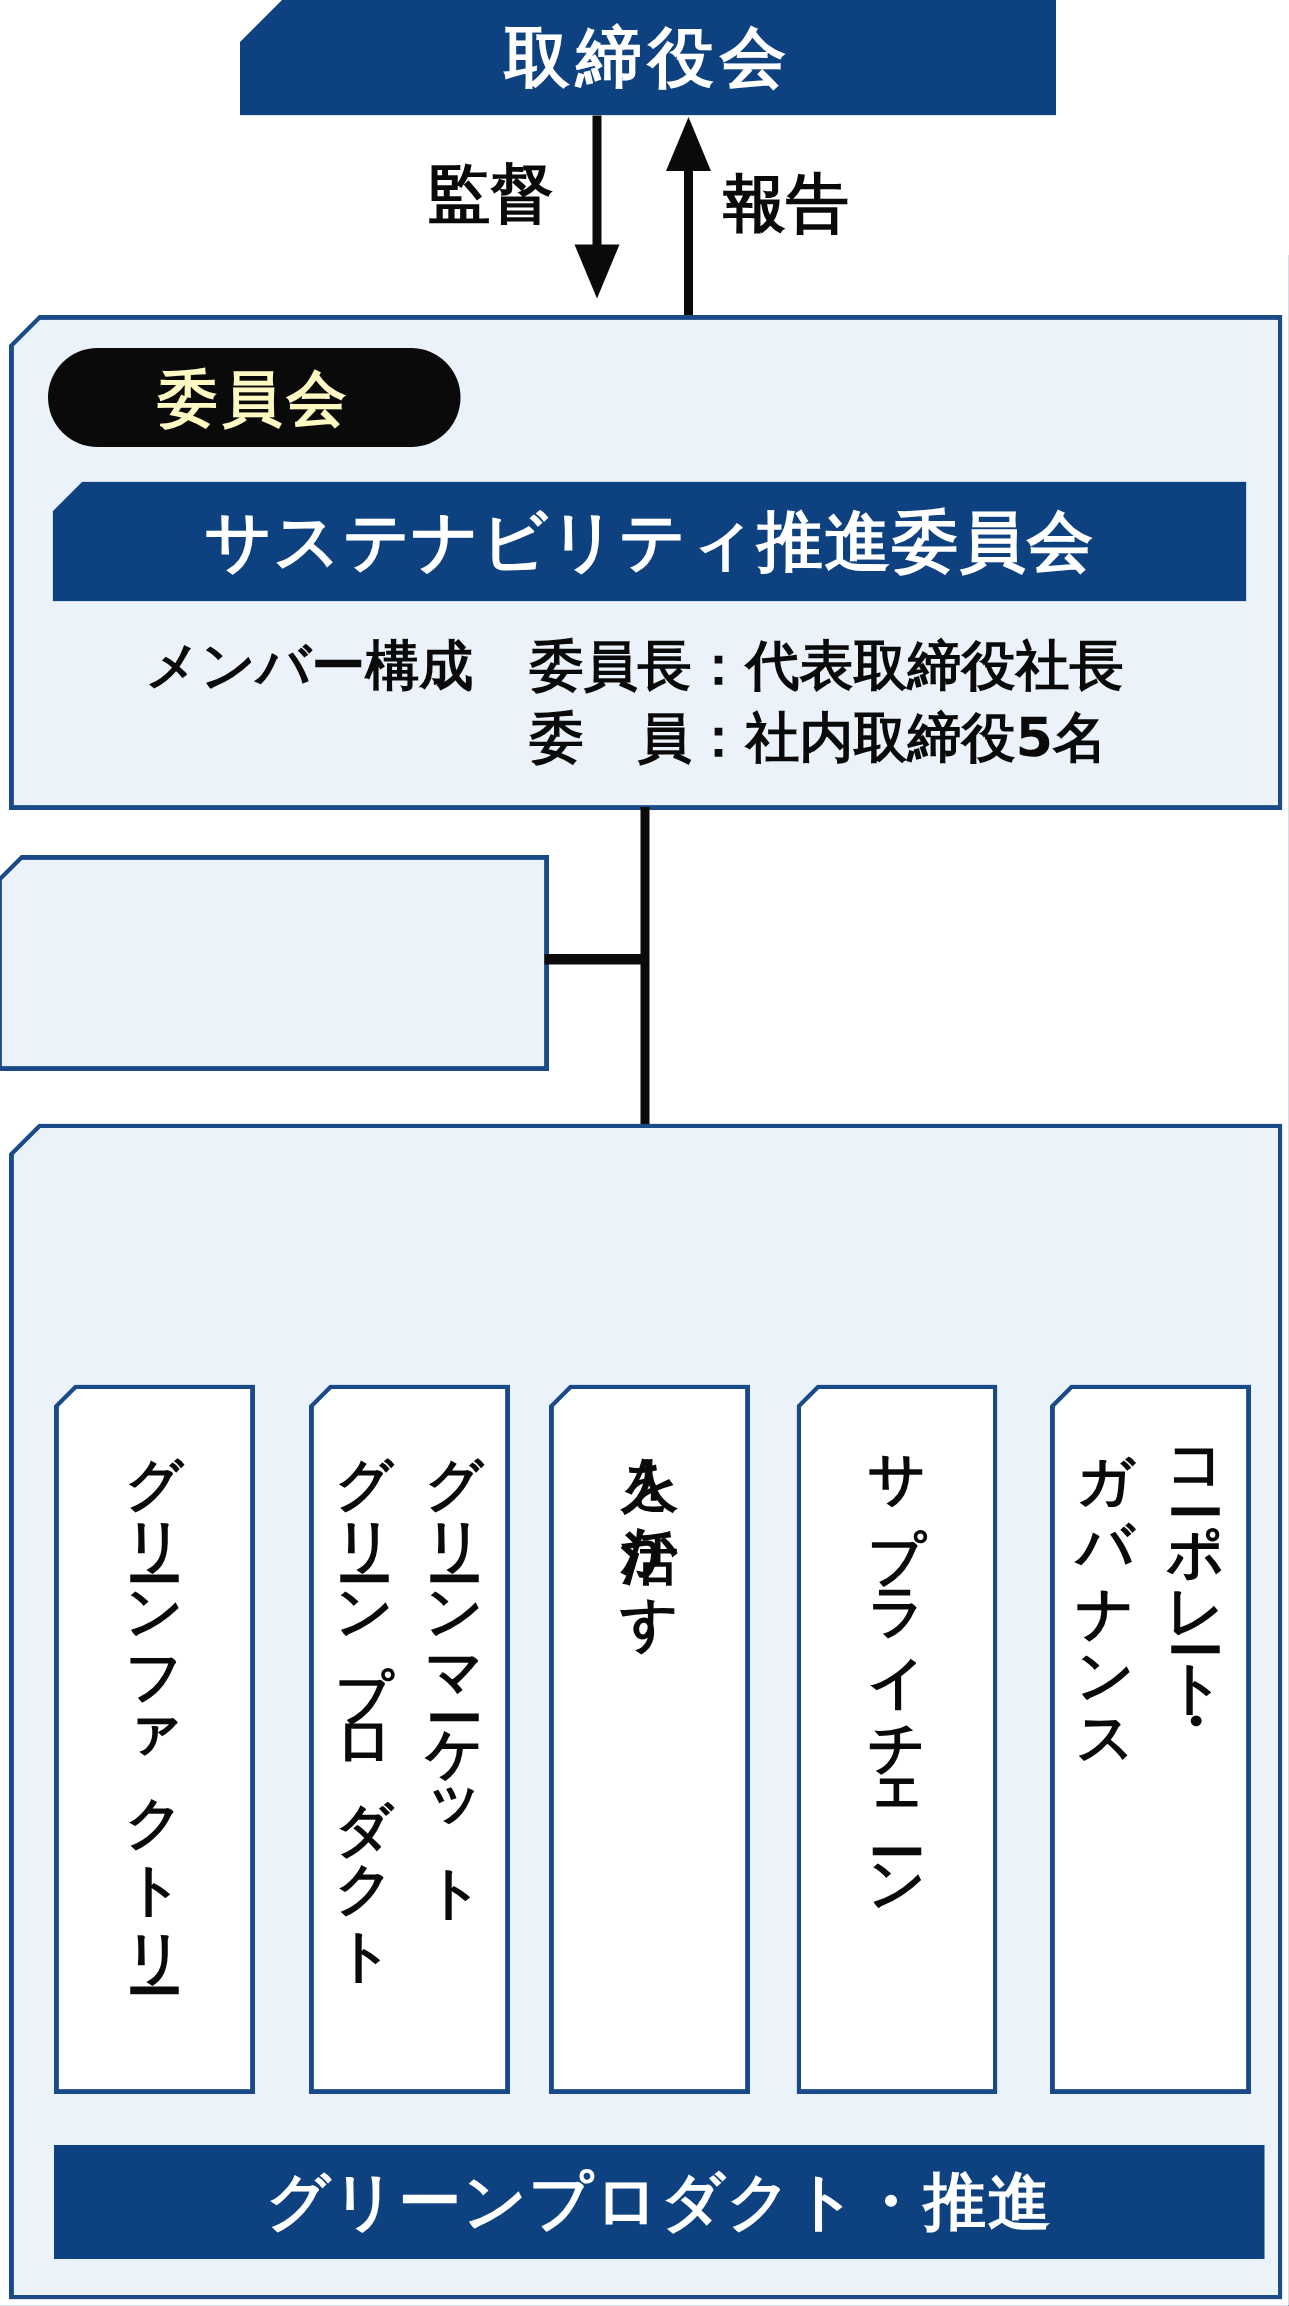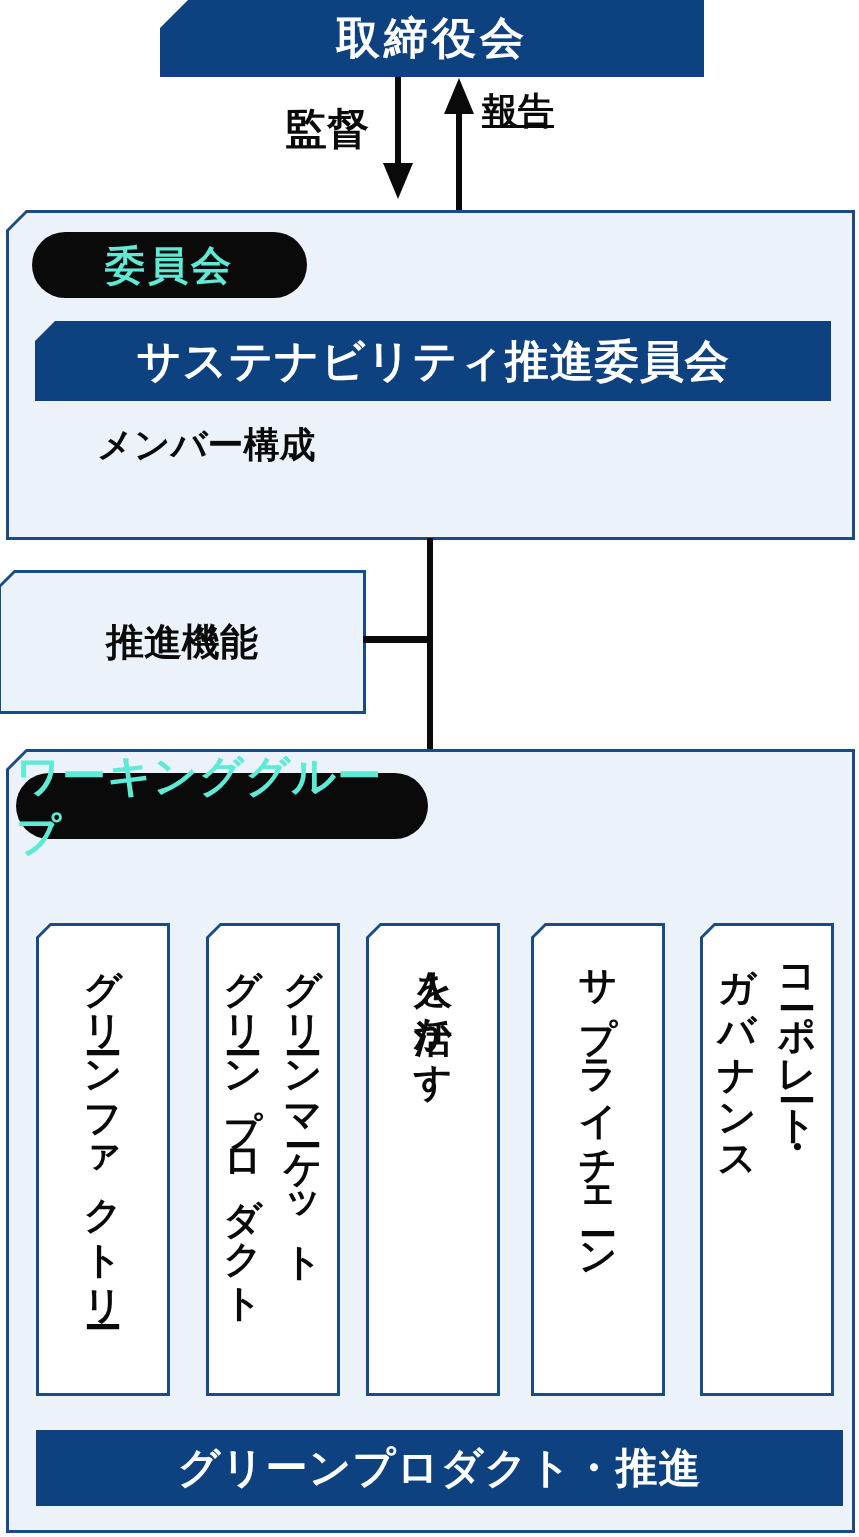--- a/index.html
+++ b/index.html
@@ -19,21 +19,21 @@
   .n16{clip-path:polygon(16px 0,100% 0,100% 100%,0 100%,0 16px);}
   .n14{clip-path:polygon(14px 0,100% 0,100% 100%,0 100%,0 14px);}
   .n12{clip-path:polygon(12px 0,100% 0,100% 100%,0 100%,0 12px);}
   .n28{clip-path:polygon(28px 0,100% 0,100% 100%,0 100%,0 28px);}
 
   .blue-fill{background:var(--dark-blue);}
   .light-fill{background:var(--light-blue);}
   .border-fill{background:var(--border-blue);}
   .white-fill{background:#ffffff;}
 
-  .pill{background:var(--ink);border-radius:34px;color:#5eead4;}
+  .pill{background:var(--ink);border-radius:34px;color:#fef9c3;}
 
   .line{background:var(--ink);}
 
   .arrowhead-down{width:0;height:0;border-left:15px solid transparent;border-right:15px solid transparent;border-top:36px solid var(--ink);}
   .arrowhead-up{width:0;height:0;border-left:15px solid transparent;border-right:15px solid transparent;border-bottom:36px solid var(--ink);}
 
   .vtext{writing-mode:vertical-rl;text-orientation:mixed;font-size:38px;line-height:60px;letter-spacing:2px;}
 </style>
 </head>
 <body>
@@ -43,58 +43,58 @@
   <div class="abs blue-fill n28 center" style="left:160px;top:0;width:544px;height:77px;">
     <span style="color:#fff;font-size:44px;letter-spacing:4px;">取締役会</span>
   </div>
 
   <div class="abs line" style="left:395px;top:77px;width:6px;height:88px;"></div>
   <div class="abs arrowhead-down" style="left:383px;top:163px;"></div>
   <div class="abs" style="left:239px;top:101px;width:130px;text-align:right;font-size:42px;">監督</div>
 
   <div class="abs arrowhead-up" style="left:444px;top:78px;"></div>
   <div class="abs line" style="left:456px;top:112px;width:6px;height:98px;"></div>
-  <div class="abs" style="left:482px;top:87px;font-size:36px;text-decoration:underline;">報告</div>
+  <div class="abs" style="left:482px;top:108px;font-size:42px;">報告</div>
 
   <div class="notch-outer border-fill n20" style="left:6px;top:210px;width:849px;height:330px;">
     <div class="notch-inner light-fill n18">
 
       <div class="abs pill center" style="left:23px;top:19px;width:275px;height:66px;">
         <span style="font-size:40px;letter-spacing:3px;">委員会</span>
       </div>
 
       <div class="abs" style="left:88px;top:208px;font-size:36px;line-height:48px;">メンバー構成</div>
 
       <div class="abs blue-fill n20 center" style="left:26px;top:108px;width:796px;height:80px;">
         <span style="color:#fff;font-size:44px;letter-spacing:1px;">サステナビリティ推進委員会</span>
       </div>
+      <div class="abs" style="left:344px;top:208px;font-size:36px;line-height:48px;">
+        <div>委員長：代表取締役社長</div>
+        <div>委　員：社内取締役5名</div>
+      </div>
     </div>
   </div>
 
   <div class="notch-outer border-fill n16" style="left:-2px;top:570px;width:368px;height:144px;">
     <div class="notch-inner light-fill n14 center" style="flex-direction:column;">
-      <div style="font-size:38px;line-height:60px;">推進機能</div>
     </div>
   </div>
 
   <div class="abs line" style="left:427px;top:538px;width:6px;height:350px;"></div>
   <div class="abs line" style="left:363px;top:636px;width:66px;height:7px;"></div>
   <div class="abs line" style="left:97px;top:883px;width:676px;height:7px;"></div>
   <div class="abs line" style="left:97px;top:883px;width:6px;height:40px;"></div>
   <div class="abs line" style="left:267px;top:883px;width:6px;height:40px;"></div>
   <div class="abs line" style="left:427px;top:883px;width:6px;height:40px;"></div>
   <div class="abs line" style="left:594px;top:883px;width:6px;height:40px;"></div>
   <div class="abs line" style="left:760px;top:883px;width:6px;height:40px;"></div>
 
   <div class="notch-outer border-fill n20" style="left:6px;top:749px;width:849px;height:784px;">
     <div class="notch-inner light-fill n18">
 
-      <div class="abs pill center" style="left:7px;top:21px;width:412px;height:66px;">
-        <span style="font-size:44px;letter-spacing:1px;">ワーキンググループ</span>
-      </div>
 
       <div class="notch-outer border-fill n14" style="left:27px;top:171px;width:134px;height:473px;">
         <div class="notch-inner white-fill n12" style="display:flex;justify-content:center;padding-top:16px;box-sizing:border-box;">
           <div class="vtext">
             <div>グリーンファクトリー</div>
           </div>
         </div>
       </div>
 
       <div class="notch-outer border-fill n14" style="left:197px;top:171px;width:134px;height:473px;">

